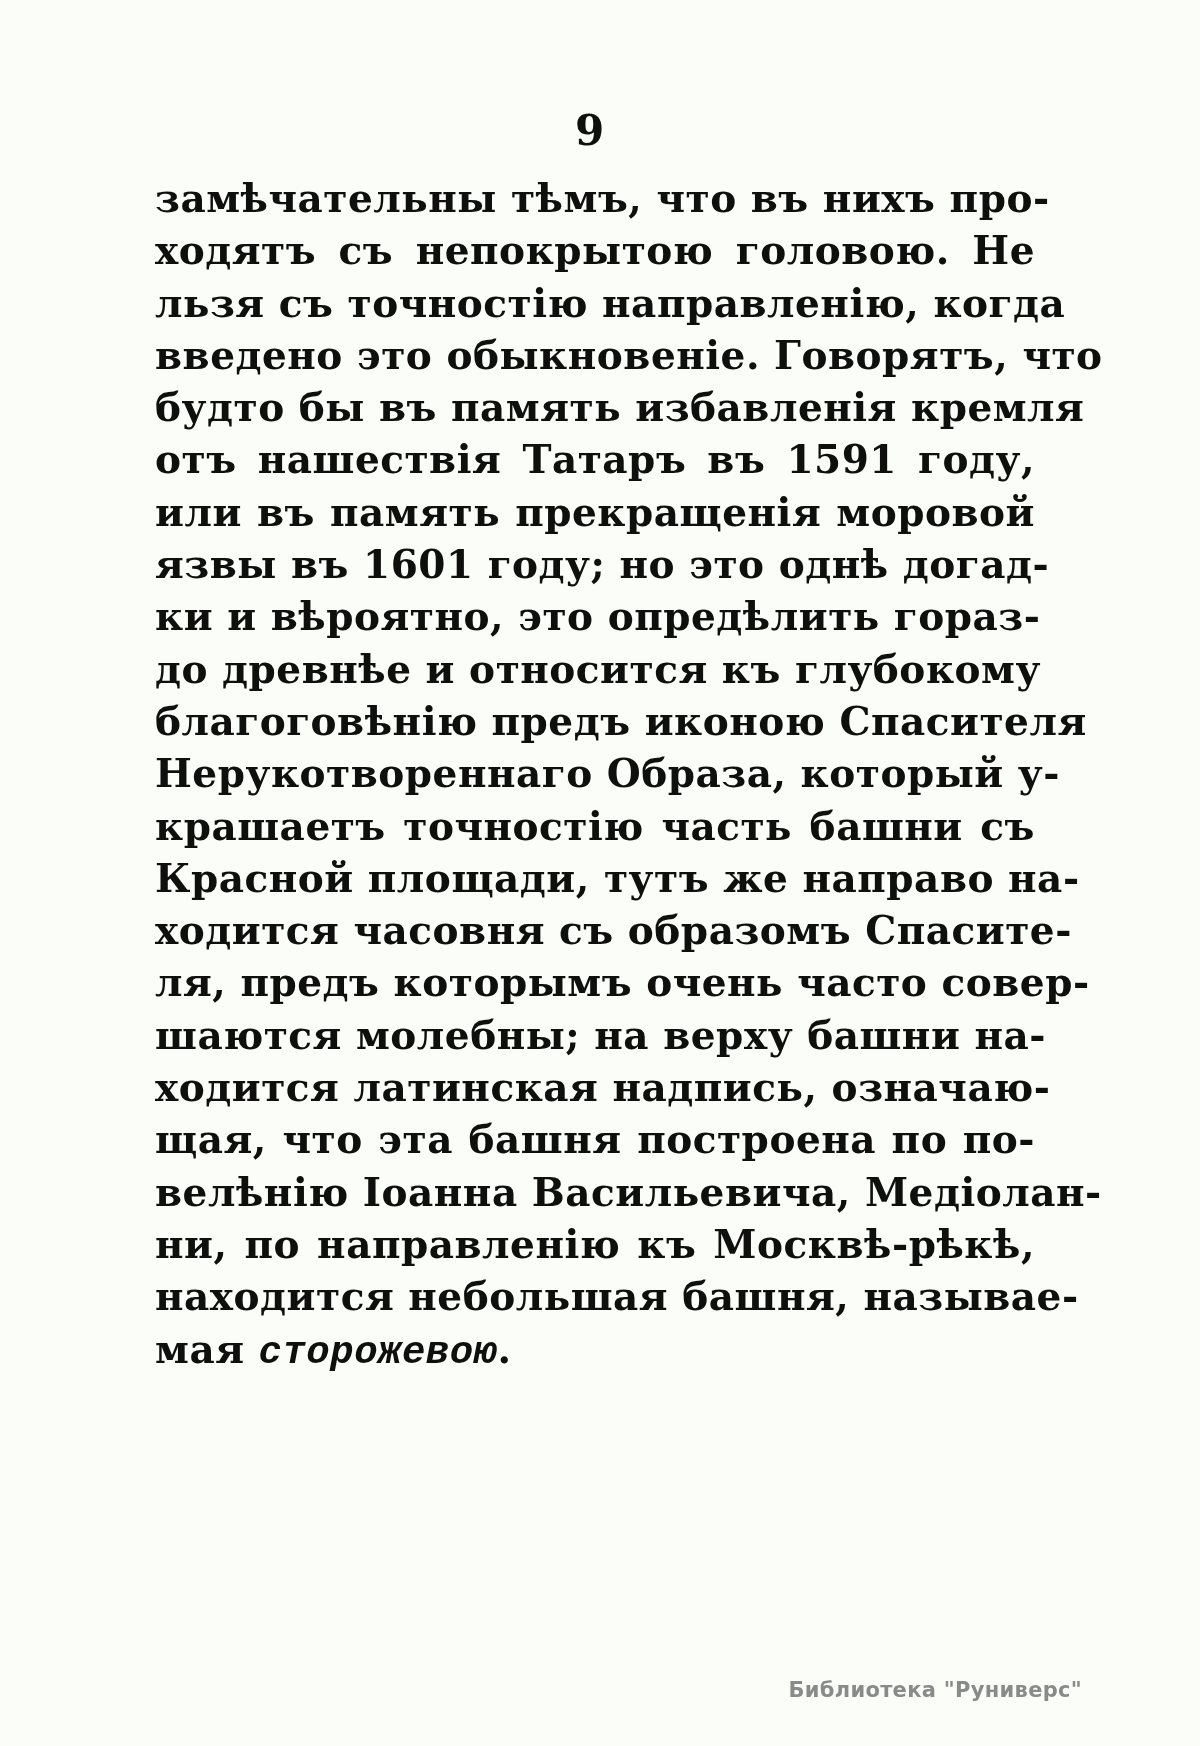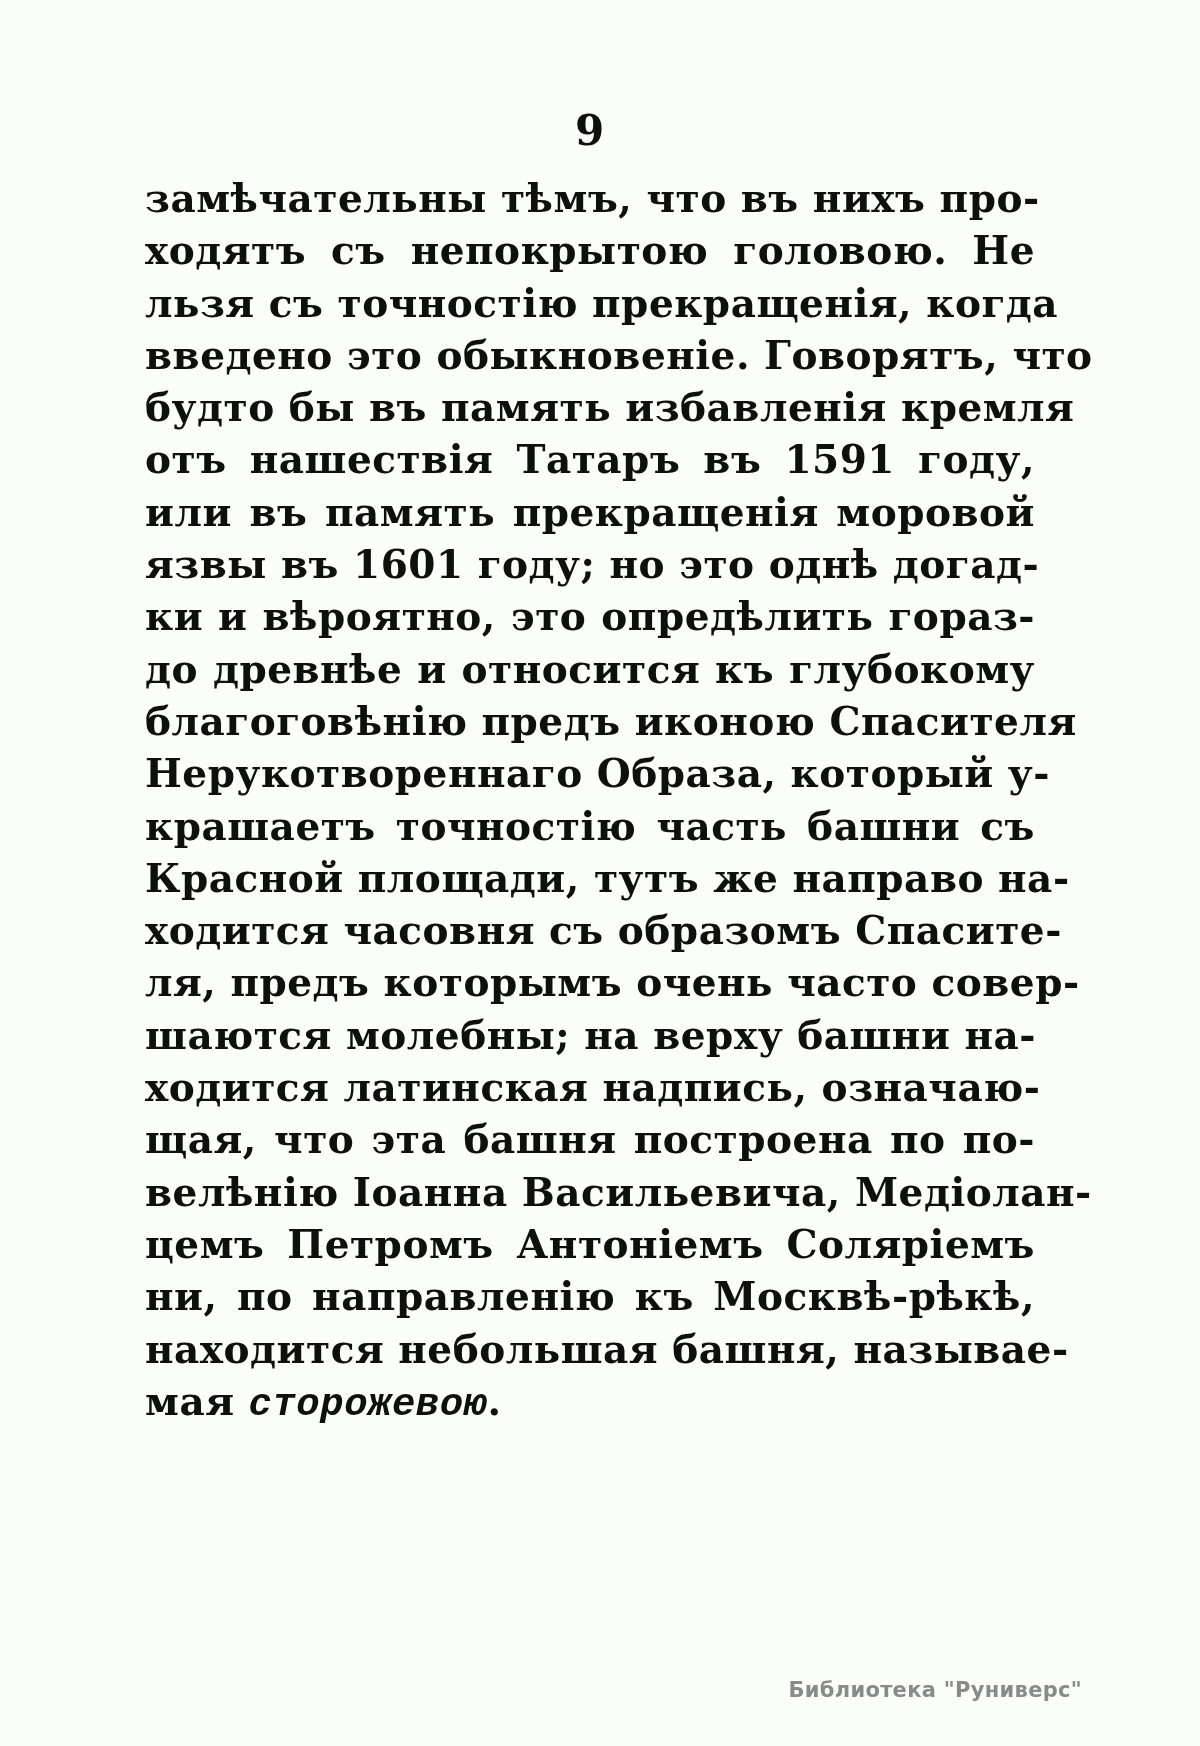--- a/index.html
+++ b/index.html
@@ -33,20 +33,21 @@
     font-size: 39px;
     font-weight: bold;
     line-height: 52.3px;
     letter-spacing: 0.5px;
   }
   .line {
     text-align: justify;
     text-align-last: justify;
     height: 52.3px;
     white-space: nowrap;
+    margin-left: 10px;
   }
   .line.last {
     text-align-last: left;
     white-space: normal;
   }
   .italic {
     font-style: italic;
     font-family: Liberation Mono, monospace;
   }
   .watermark {
@@ -61,37 +62,36 @@
   }
 </style>
 </head>
 <body>
 
 <div class="pagenum">9</div>
 
 <div class="text-block">
   <div class="line">замѣчательны тѣмъ, что въ нихъ про-</div>
   <div class="line">ходятъ съ непокрытою головою. Не</div>
-  <div class="line">льзя съ точностію прекращенія, когда</div>
+  <div class="line">льзя съ точностію направленію, когда</div>
   <div class="line">введено это обыкновеніе. Говорятъ, что</div>
   <div class="line">будто бы въ память избавленія кремля</div>
   <div class="line">отъ нашествія Татаръ въ 1591 году,</div>
   <div class="line">или въ память прекращенія моровой</div>
   <div class="line">язвы въ 1601 году; но это однѣ догад-</div>
   <div class="line">ки и вѣроятно, это опредѣлить гораз-</div>
   <div class="line">до древнѣе и относится къ глубокому</div>
   <div class="line">благоговѣнію предъ иконою Спасителя</div>
   <div class="line">Нерукотвореннаго Образа, который у-</div>
   <div class="line">крашаетъ точностію часть башни съ</div>
   <div class="line">Красной площади, тутъ же направо на-</div>
   <div class="line">ходится часовня съ образомъ Спасите-</div>
   <div class="line">ля, предъ которымъ очень часто совер-</div>
   <div class="line">шаются молебны; на верху башни на-</div>
   <div class="line">ходится латинская надпись, означаю-</div>
   <div class="line">щая, что эта башня построена по по-</div>
   <div class="line">велѣнію Іоанна Васильевича, Медіолан-</div>
-  <div class="line">цемъ Петромъ Антоніемъ Соляріемъ</div>
   <div class="line">ни, по направленію къ Москвѣ-рѣкѣ,</div>
   <div class="line">находится небольшая башня, называе-</div>
   <div class="line last"><span>мая </span><span class="italic">сторожевою</span><span>.</span></div>
 </div>
 
 <div class="watermark">Библиотека "Руниверс"</div>
 
 </body></html>

